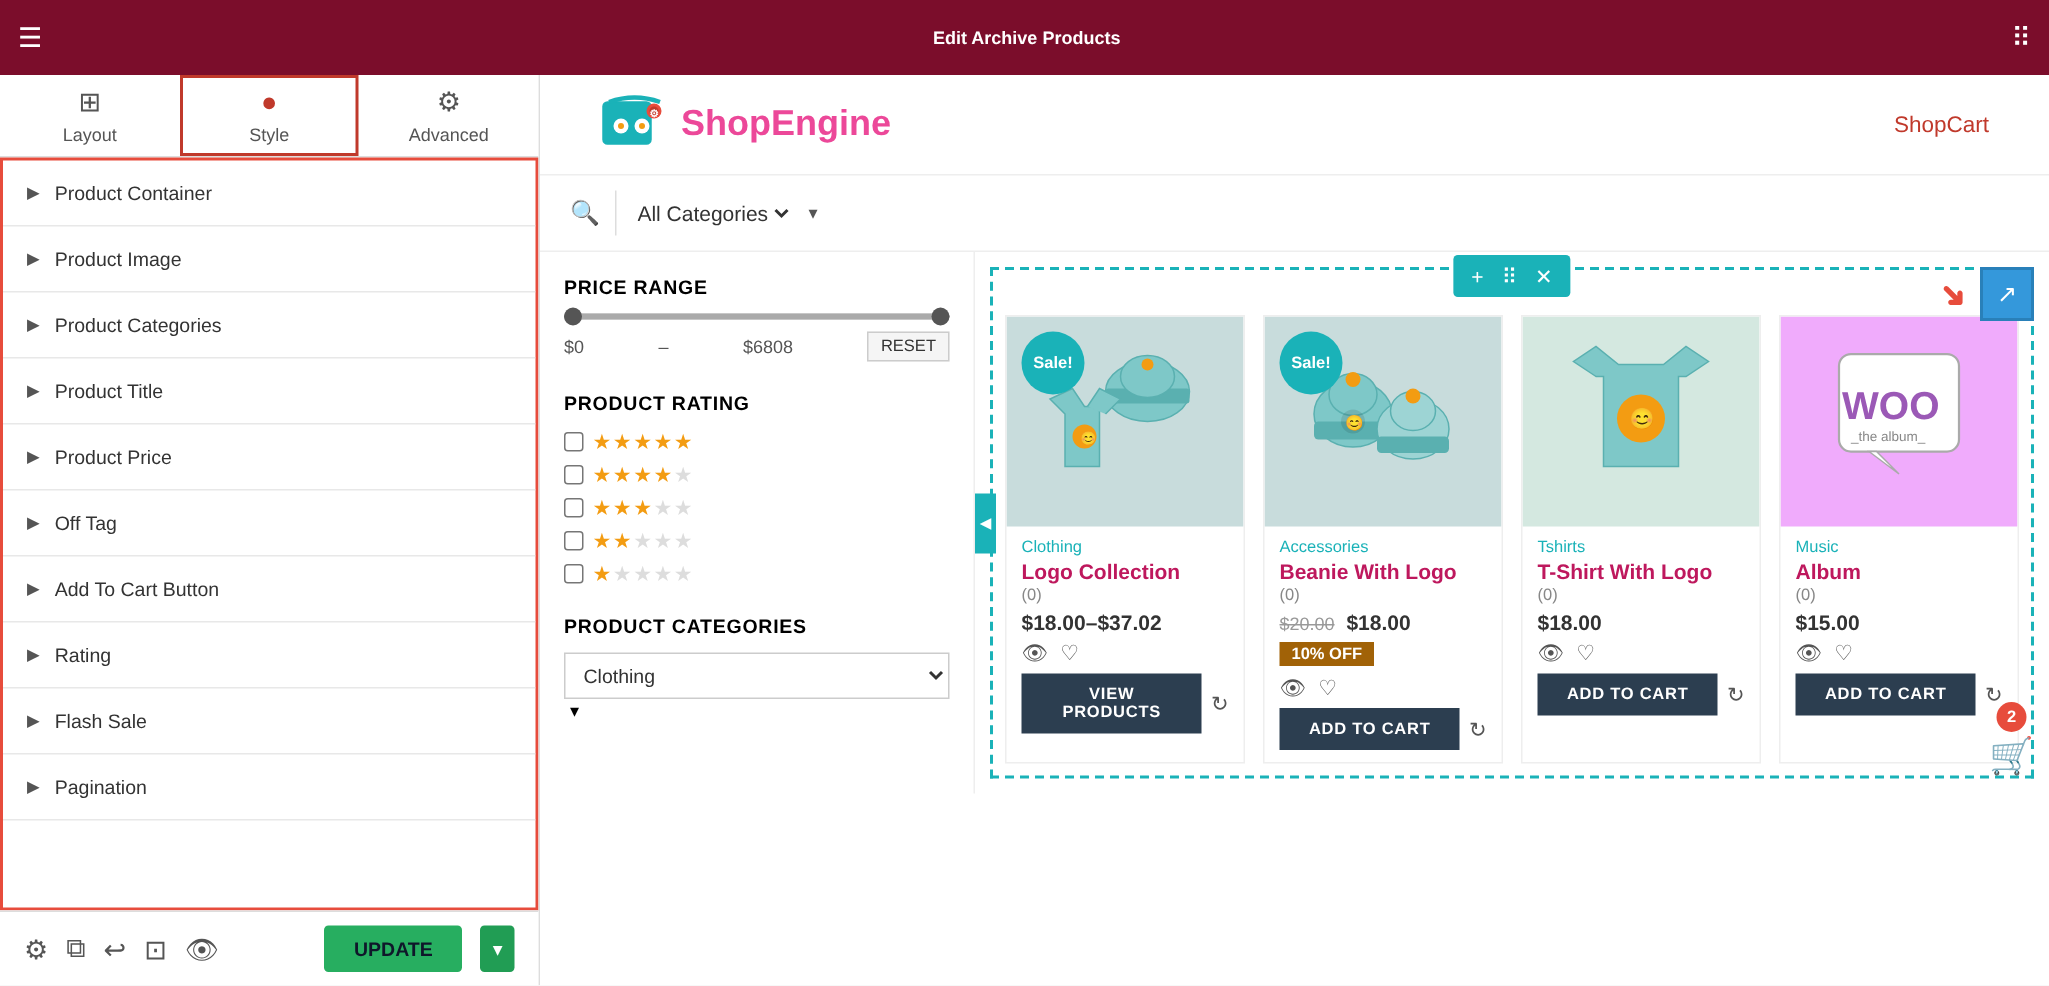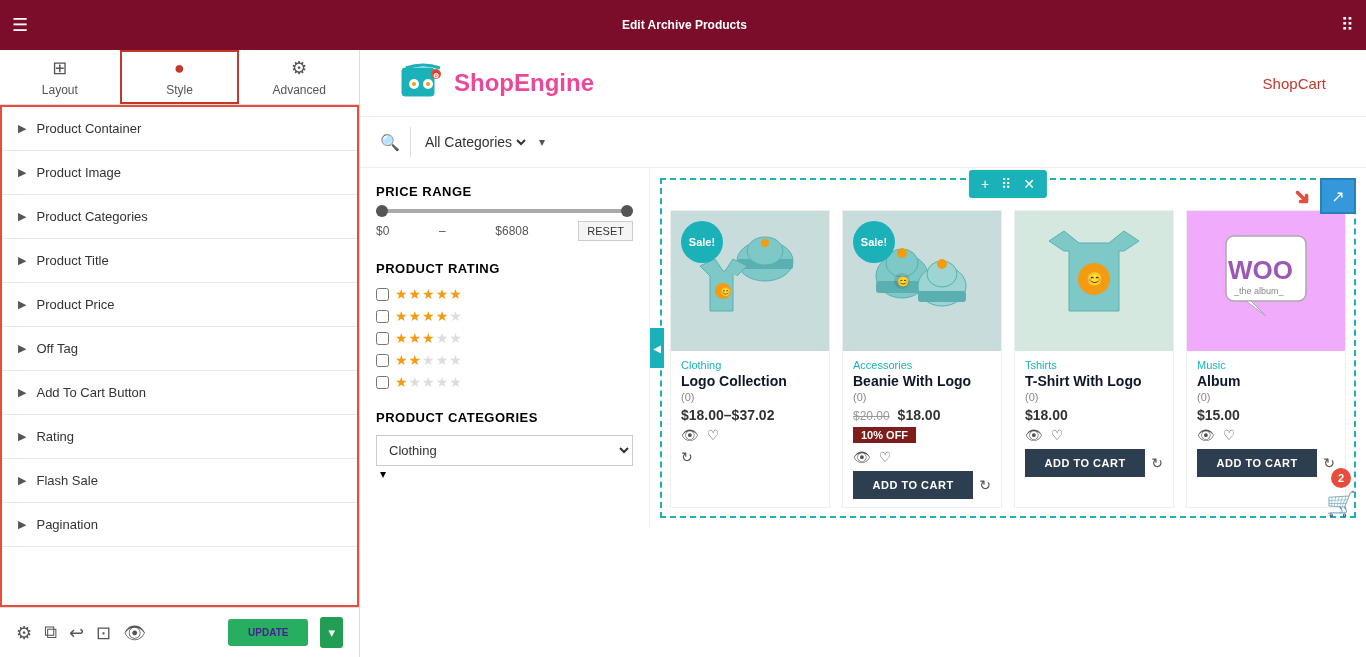--- a/index.html
+++ b/index.html
@@ -295,21 +295,21 @@
       padding: 8px 10px;
     }
     .product-category {
       font-size: 11px;
       color: #1ab2b8;
       margin-bottom: 2px;
     }
     .product-name {
       font-size: 14px;
       font-weight: bold;
-      color: #0f172a;
+      color: #be185d;
       margin-bottom: 2px;
     }
     .product-rating-count {
       font-size: 11px;
       color: #888;
       margin-bottom: 4px;
     }
     .product-price {
       font-size: 14px;
       font-weight: bold;
@@ -320,21 +320,21 @@
       text-decoration: line-through;
       color: #999;
       font-weight: normal;
       font-size: 12px;
     }
     .price-new {
       color: #333;
       font-weight: bold;
     }
     .off-badge {
-      background: #7f1d1d;
+      background: #a16207;
       color: white;
       font-size: 11px;
       padding: 2px 8px;
       display: inline-block;
       margin-bottom: 6px;
       font-weight: bold;
     }
     .product-actions {
       display: flex;
       align-items: center;
@@ -390,24 +390,24 @@
       gap: 12px;
       flex-shrink: 0;
     }
     .bottom-icon {
       color: #555;
       font-size: 18px;
       cursor: pointer;
     }
     .update-btn {
       background: #27ae60;
-      color: #4c1d95;
+      color: #0f172a;
       border: none;
       padding: 8px 20px;
-      font-size: 10px;
+      font-size: 13px;
       font-weight: bold;
       cursor: pointer;
       border-radius: 3px;
       margin-left: auto;
     }
     .update-dropdown {
       background: #219d54;
       color: white;
       border: none;
       padding: 8px 8px;
@@ -645,20 +645,21 @@
             <div class="product-info">
               <div class="product-category">Clothing</div>
               <div class="product-name">Logo Collection</div>
               <div class="product-rating-count">(0)</div>
               <div class="product-price">$18.00–$37.02</div>
               <div class="product-actions">
                 <span class="action-icon">👁</span>
                 <span class="action-icon">♡</span>
               </div>
               <div class="add-to-cart-row">
+                <button class="view-products-btn">VIEW PRODUCTS</button>
                 <span class="refresh-icon">↻</span>
               </div>
             </div>
           </div>
 
           <div class="product-card">
             <div class="product-img-wrap" style="background:#c8dcdc;">
               <div class="sale-badge">Sale!</div>
               <svg width="110" height="120" viewBox="0 0 110 120">
 

